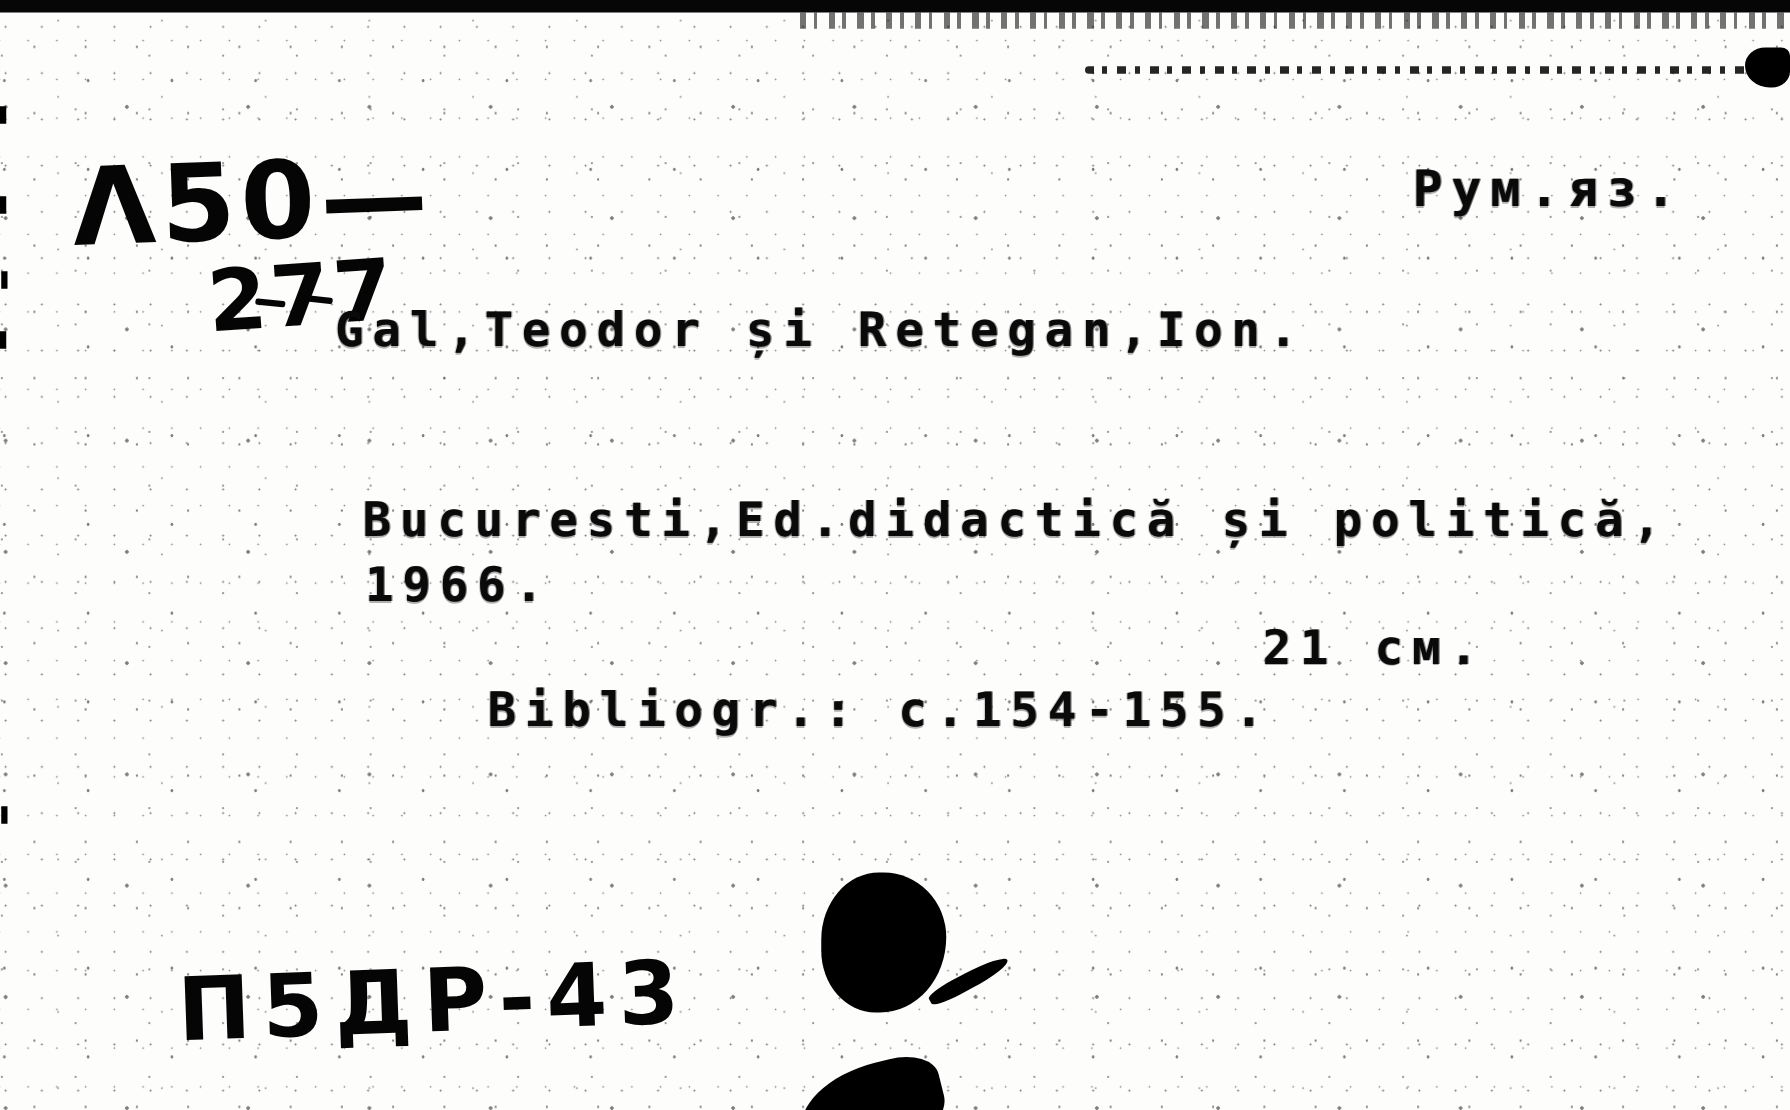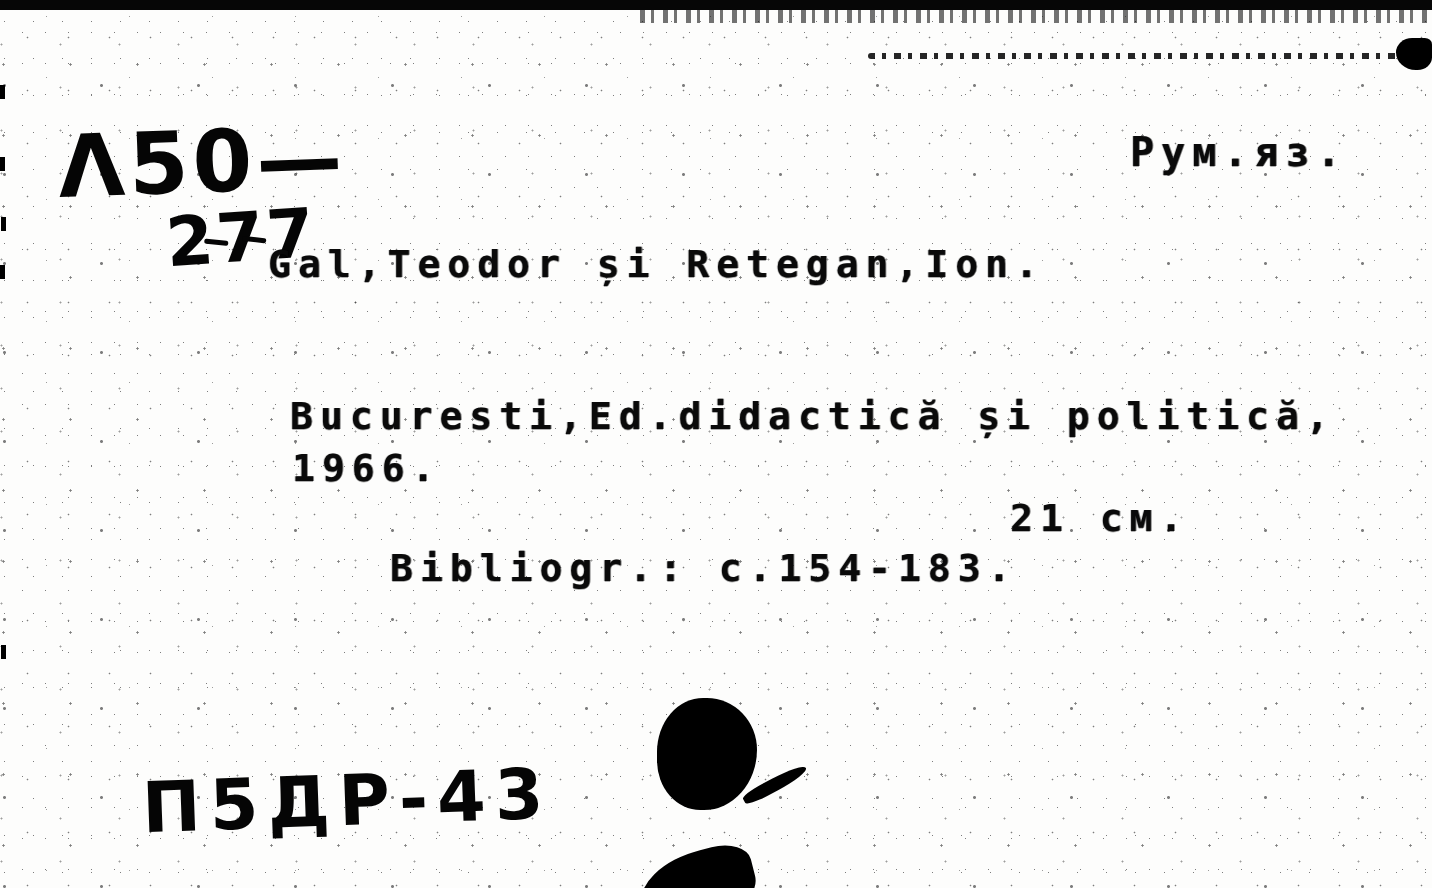--- a/index.html
+++ b/index.html
@@ -105,21 +105,21 @@
   <div class="hand entry-number">
     <span>277</span>
     <span class="cross c1"></span>
     <span class="cross c2"></span>
   </div>
 
   <div class="typed l1">Gal,Teodor și Retegan,Ion.</div>
   <div class="typed l4">Bucuresti,Ed.didactică și politică,</div>
   <div class="typed l5">1966.</div>
   <div class="typed l6b">21 см.</div>
-  <div class="typed l7">Bibliogr.: с.154-183.</div>
+  <div class="typed l7">Bibliogr.: с.154-155.</div>
 
   <div class="hand shelf-mark">П5ДР-43</div>
 
   <div class="ink-blot"></div>
   <div class="ink-tail"></div>
   <div class="ink-bottom"></div>
 
 </div>
 
 </body></html>

